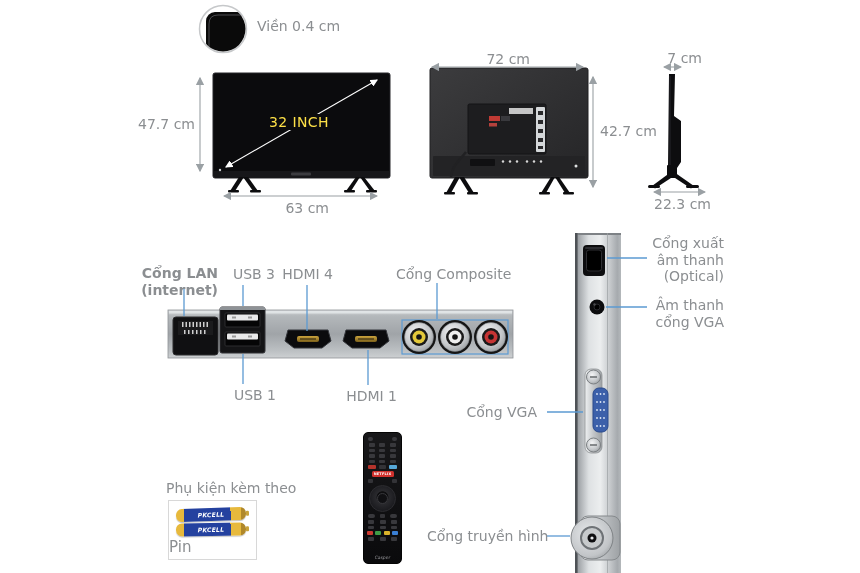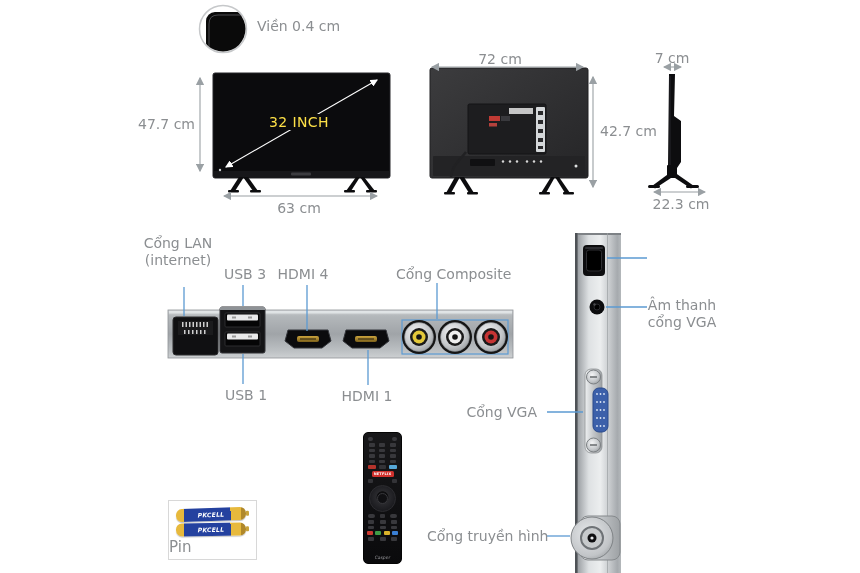--- a/index.html
+++ b/index.html
@@ -2,21 +2,21 @@
 <html style="--label-gray: #8b8e91; --leader-blue: #5b9ad2; --netflix-red: #d0312d; --rca-yellow: #e3c83a; --rca-white: #efefef; --rca-red: #c53434; --battery-blue: #24419f; --battery-yellow: #e7b93c;"><head>
 <meta charset="utf-8">
 <style>
   * { margin:0; padding:0; box-sizing:border-box; }
   html,body { background:#fff; }
   body { font-family:"DejaVu Sans","Liberation Sans",sans-serif; }
   #scene { position:relative; width:744px; height:573px; background:#fff; overflow:hidden; }
   #gfx { position:absolute; left:0; top:0; }
 
   .lbl { position:absolute; color:var(--label-gray,#8b8e91); font-size:14px; line-height:1.18; white-space:nowrap; }
-  .lbl.c { text-align:center; }
+  .lbl.c { text-align:right; }
   .lbl.r { text-align:right; }
   .lbl span { display:block; }
 
   .diag-label { position:absolute; left:266px; top:114px; width:66px; text-align:center;
     color:#fde047; font-size:14px; letter-spacing:.4px; background:#0b0b0d; padding:0 2px; }
 
   .leader { stroke:var(--leader-blue,#5b9ad2); stroke-width:1.3; }
 
   
   .acc-box { position:absolute; left:168px; top:500px; width:89px; height:60px;
@@ -338,37 +338,43 @@
 
   <div class="lbl" style="left:257px; top:18px;">Viền 0.4 cm</div>
   <div class="lbl r" style="left:115px; top:116px; width:80px;">47.7 cm</div>
   <div class="diag-label">32 INCH</div>
   <div class="lbl c" style="left:269px; top:200px; width:60px;">63 cm</div>
   <div class="lbl c" style="left:470px; top:51px; width:60px;">72 cm</div>
   <div class="lbl" style="left:600px; top:123px;">42.7 cm</div>
   <div class="lbl c" style="left:642px; top:50px; width:60px;">7 cm</div>
   <div class="lbl c" style="left:651px; top:196px; width:60px;">22.3 cm</div>
 
-  <div class="lbl c" style="left:138px; top:235px; width:80px;">
+  <div class="lbl c" style="left:138px; top:265px; width:80px;font-weight:bold;">
     <span>Cổng LAN</span>
     <span>(internet)</span>
   </div>
   <div class="lbl c" style="left:215px; top:266px; width:60px;">USB 3</div>
   <div class="lbl c" style="left:273px; top:266px; width:60px;">HDMI 4</div>
   <div class="lbl c" style="left:396px; top:266px; width:100px;">Cổng Composite</div>
   <div class="lbl c" style="left:216px; top:387px; width:60px;">USB 1</div>
   <div class="lbl c" style="left:337px; top:388px; width:60px;">HDMI 1</div>
 
+  <div class="lbl c" style="left:640px; top:235px; width:84px;">
+    <span>Cổng xuất</span>
+    <span>âm thanh</span>
+    <span>(Optical)</span>
+  </div>
   <div class="lbl c" style="left:640px; top:297px; width:84px;">
     <span>Âm thanh</span>
     <span>cổng VGA</span>
   </div>
   <div class="lbl r" style="left:457px; top:404px; width:80px;">Cổng VGA</div>
   <div class="lbl r" style="left:427px; top:528px; width:110px;">Cổng truyền hình</div>
 
+  <div class="lbl" style="left:166px; top:480px;">Phụ kiện kèm theo</div>
   <div class="acc-box">
     <div class="battery b1">
       <span class="bat-brand">PKCELL</span>
     </div>
     <div class="battery b2">
       <span class="bat-brand">PKCELL</span>
     </div>
     <div class="acc-pin">Pin</div>
   </div>
 

